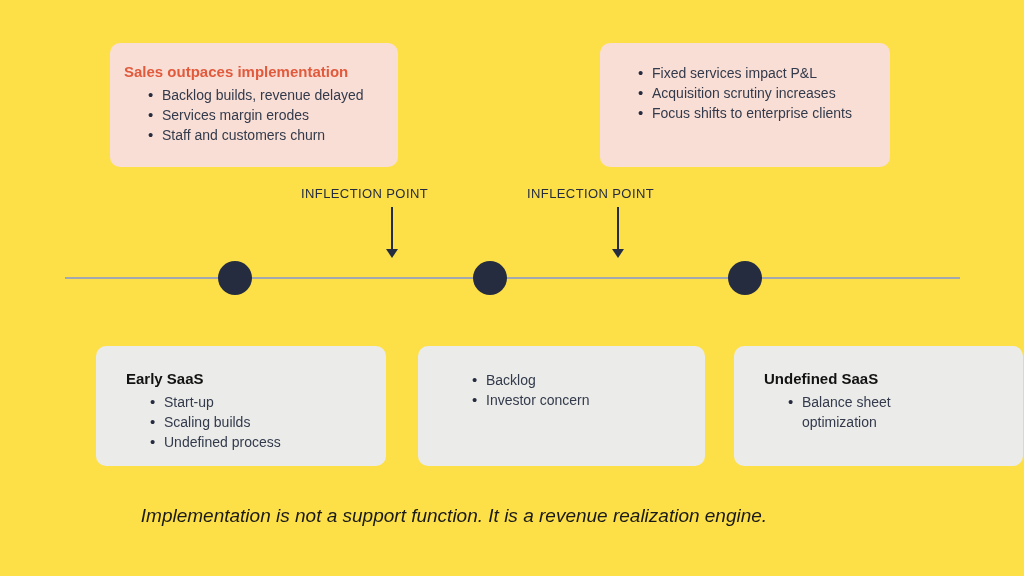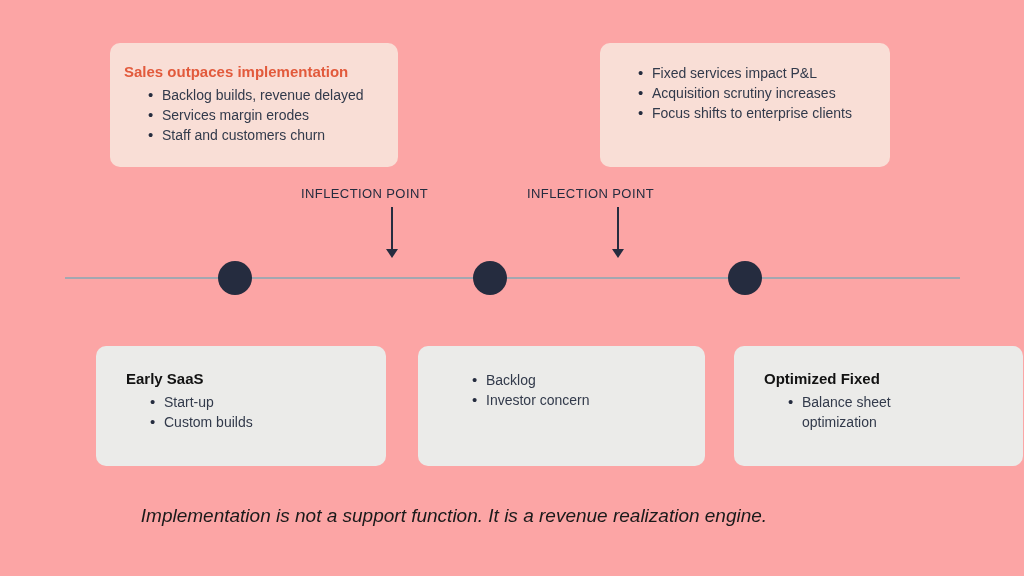--- a/index.html
+++ b/index.html
@@ -5,21 +5,21 @@
   html, body {
     margin: 0;
     padding: 0;
     background: #ffffff;
     font-family: "Liberation Sans", sans-serif;
   }
   .canvas {
     position: relative;
     width: 1024px;
     height: 576px;
-    background: #fca5a5;
+    background: #fde047;
     overflow: hidden;
   }
 
   
   .callout {
     position: absolute;
     top: 43px;
     height: 124px;
     background: var(--callout-bg, #f9ded6);
     border-radius: 10px;
@@ -188,33 +188,34 @@
 
   <div class="timeline-line"></div>
   <div class="timeline-node node-1"></div>
   <div class="timeline-node node-2"></div>
   <div class="timeline-node node-3"></div>
 
   <div class="stage stage-1">
     <div class="stage-title">Early SaaS</div>
     <ul class="bullets">
       <li>Start-up</li>
-      <li>Custom builds</li>
+      <li>Scaling builds</li>
+      <li>Undefined process</li>
     </ul>
   </div>
 
   <div class="stage stage-2">
     <ul class="bullets">
       <li>Backlog</li>
       <li>Investor concern</li>
     </ul>
   </div>
 
   <div class="stage stage-3">
-    <div class="stage-title">Optimized Fixed</div>
+    <div class="stage-title">Undefined SaaS</div>
     <ul class="bullets">
       <li>Balance sheet optimization</li>
     </ul>
   </div>
 
   <div class="footer-quote">Implementation is not a support function. It is a revenue realization engine.</div>
 
 </div>
 
 </body></html>

